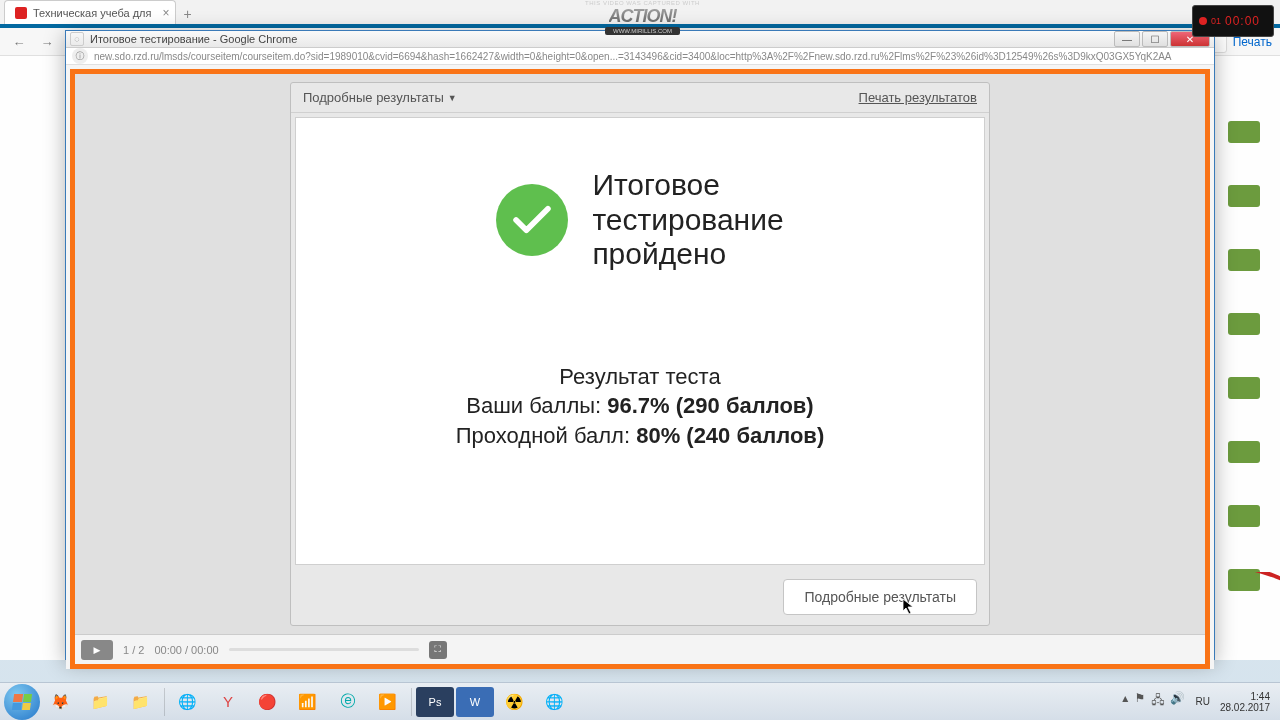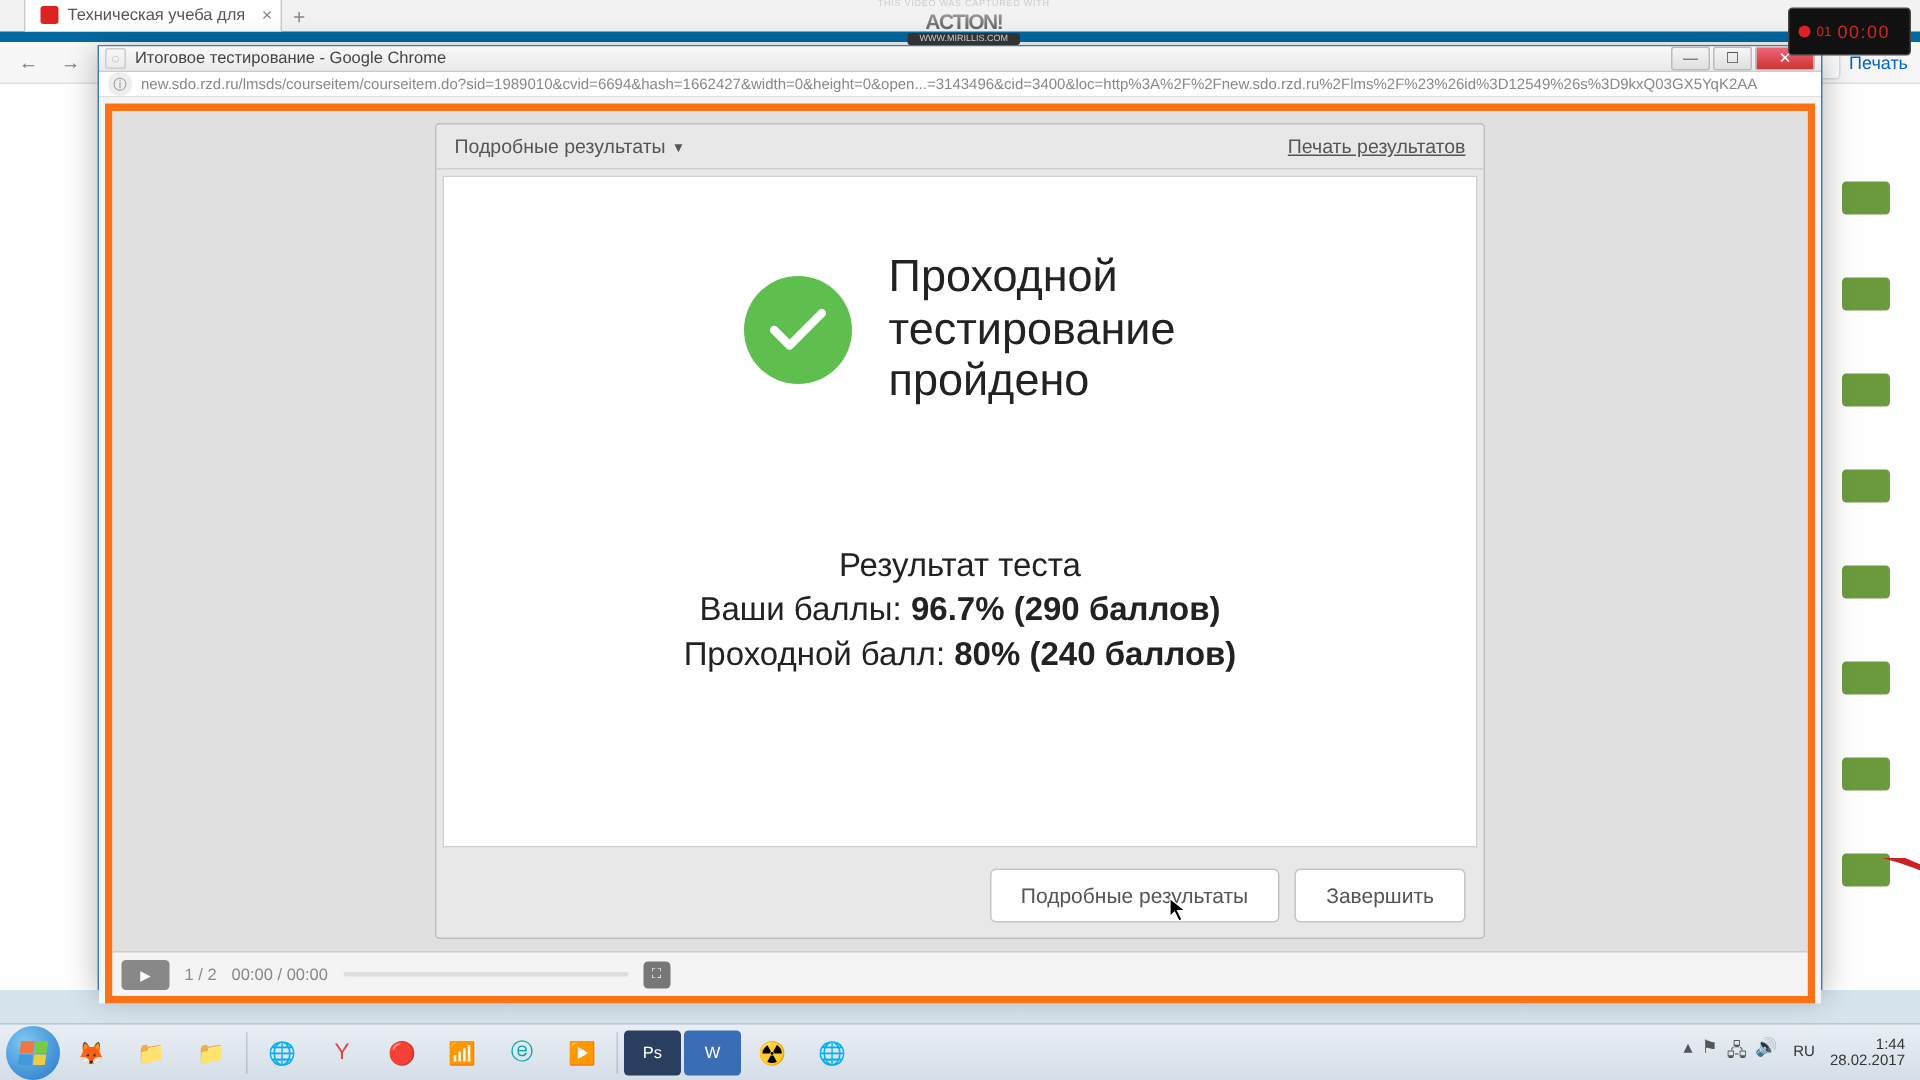--- a/index.html
+++ b/index.html
@@ -1,19 +1,19 @@
 <!DOCTYPE html>
 <html><head>
 <meta charset="utf-8">
 <style>
 *{box-sizing:border-box;margin:0;padding:0;font-family:Arial,sans-serif}
 body{width:1280px;height:720px;overflow:hidden;background:#fff;position:relative}
 .desktop{width:100%;height:100%;background:linear-gradient(180deg,#e8f0f5 0%,#d5e3ed 100%);position:relative}
 .browser-main{position:absolute;top:0;left:0;right:0;height:660px;background:#fff}
-.tab-strip{height:28px;background:#f2f2f2;border-bottom:7px solid #0369a1;display:flex;align-items:flex-end;padding-left:16px}
+.tab-strip{height:28px;background:#f2f2f2;border-bottom:4px solid #0369a1;display:flex;align-items:flex-end;padding-left:4px}
 .tab{height:24px;background:#fff;border:1px solid #ccc;border-bottom:none;border-radius:4px 4px 0 0;padding:0 24px 0 10px;font-size:11px;color:#555;display:flex;align-items:center;min-width:150px;position:relative}
 .tab-favicon{width:12px;height:12px;background:#d22;border-radius:2px;margin-right:6px}
 .tab-close{position:absolute;right:6px;font-size:12px;color:#888}
 .new-tab{width:22px;height:20px;display:flex;align-items:center;justify-content:center;color:#888;font-size:14px}
 .nav-row{height:28px;background:#f7f7f7;border-bottom:1px solid #e0e0e0;display:flex;align-items:center;padding:0 8px;gap:6px}
 .nav-btn{width:22px;height:22px;border-radius:3px;display:flex;align-items:center;justify-content:center;color:#777;font-size:13px}
 .addr-bar{flex:1;height:22px;background:#fff;border:1px solid #ddd;border-radius:3px;padding:0 8px;font-size:11px;color:#444;display:flex;align-items:center;overflow:hidden;white-space:nowrap}
 .nav-right{display:flex;gap:6px;font-size:12px;color:#555}
 .back-link{color:#06c;cursor:pointer}
 .page-body{position:relative;height:604px;background:#fefefe}
@@ -49,21 +49,21 @@
 .panel-foot{display:flex;justify-content:flex-end;gap:10px;padding:10px 12px}
 .btn{height:36px;padding:0 20px;background:#fff;border:1px solid #c5c5c5;border-radius:4px;font-size:14px;color:#555;display:flex;align-items:center;position:relative}
 .cursor-ptr{position:absolute;width:14px;height:18px;pointer-events:none}
 .player-bar{height:30px;background:#f4f4f4;border-top:1px solid #ccc;display:flex;align-items:center;padding:0 6px;gap:10px;font-size:11px;color:#888}
 .play-btn{width:32px;height:20px;background:#888;border-radius:3px;display:flex;align-items:center;justify-content:center;color:#fff;font-size:9px}
 .prog-track{width:190px;height:3px;background:#ddd;border-radius:2px;position:relative}
 .prog-fill{height:100%;background:#999;border-radius:2px;width:0%}
 .fs-btn{width:18px;height:18px;background:#777;border-radius:3px;color:#fff;display:flex;align-items:center;justify-content:center;font-size:9px}
 .action-badge{position:absolute;top:0px;left:580px;width:125px;height:42px;pointer-events:none;display:flex;flex-direction:column;align-items:center;font-size:7px;color:#ccc;text-align:center}
 .action-top{font-size:6px;letter-spacing:0.5px}
-.action-mid{font-size:14px;font-weight:900;color:#666;background:linear-gradient(#aaa,#555);-webkit-background-clip:text;-webkit-text-fill-color:transparent;letter-spacing:-1px}
+.action-mid{font-size:18px;font-weight:900;color:#666;font-style:italic;background:linear-gradient(#aaa,#555);-webkit-background-clip:text;-webkit-text-fill-color:transparent;letter-spacing:-1px}
 .action-bot{background:#333;color:#ccc;padding:1px 8px;font-size:6px;border-radius:2px}
 .rec-overlay{position:absolute;top:5px;right:6px;width:82px;height:32px;background:#111;border:1px solid #444;border-radius:3px;display:flex;align-items:center;padding:0 6px;gap:4px;font-size:9px;color:#d22;font-family:monospace}
 .rec-dot{width:8px;height:8px;border-radius:50%;background:#d22}
 .rec-time{color:#d22;font-size:12px;letter-spacing:1px}
 .taskbar{position:absolute;bottom:0;left:0;right:0;height:38px;background:linear-gradient(#e9eef3,#d5dee8);border-top:1px solid #b8c5d3;display:flex;align-items:center;padding:0 4px;gap:2px}
 .start-orb{width:36px;height:36px;border-radius:50%;background:radial-gradient(circle at 35% 30%,#7ec8f0,#2376c9);display:flex;align-items:center;justify-content:center;position:relative}
 .win-flag{width:18px;height:16px;display:grid;grid-template:1fr 1fr/1fr 1fr;gap:1px;transform:skewX(-8deg)}
 .wf{width:100%;height:100%}
 .wf1{background:#e74}
 .wf2{background:#7c4}
@@ -143,21 +143,21 @@
               <div class="print-link">Печать результатов</div>
             </div>
             <div class="white-card">
               <div class="hero">
                 <div class="check-badge">
                   <svg viewBox="0 0 40 32">
                       <path d="M3 16 L14 27 L37 4" stroke="#fff" stroke-width="6" fill="none" stroke-linecap="round" stroke-linejoin="round"></path>
                     </svg>
                 </div>
                 <div class="hero-txt">
-                  <div>Проходной</div>
+                  <div>Итоговое</div>
                   <div>тестирование</div>
                   <div>пройдено</div>
                 </div>
               </div>
               <div class="result-block">
                 <div class="result-title">Результат теста</div>
                 <div class="result-line">
                   <span>Ваши баллы:</span>
                   <b>96.7% (290 баллов)</b>
                 </div>
@@ -167,21 +167,20 @@
                 </div>
               </div>
             </div>
             <div class="panel-foot">
               <div class="btn">
                 <span>Подробные результаты</span>
                 <svg class="cursor-ptr" style="left:118px;top:18px" viewBox="0 0 14 18">
                     <path d="M1 1 L1 13 L4 10 L7 16 L9 15 L6 9 L11 9 Z" fill="#000" stroke="#fff" stroke-width="0.8"></path>
                   </svg>
               </div>
-              <div class="btn">Завершить</div>
             </div>
           </div>
         </div>
         <div class="player-bar">
           <div class="play-btn">▶</div>
           <span>1 / 2</span>
           <span>00:00 / 00:00</span>
           <div class="prog-track">
               <div class="prog-fill"></div>
             </div>

